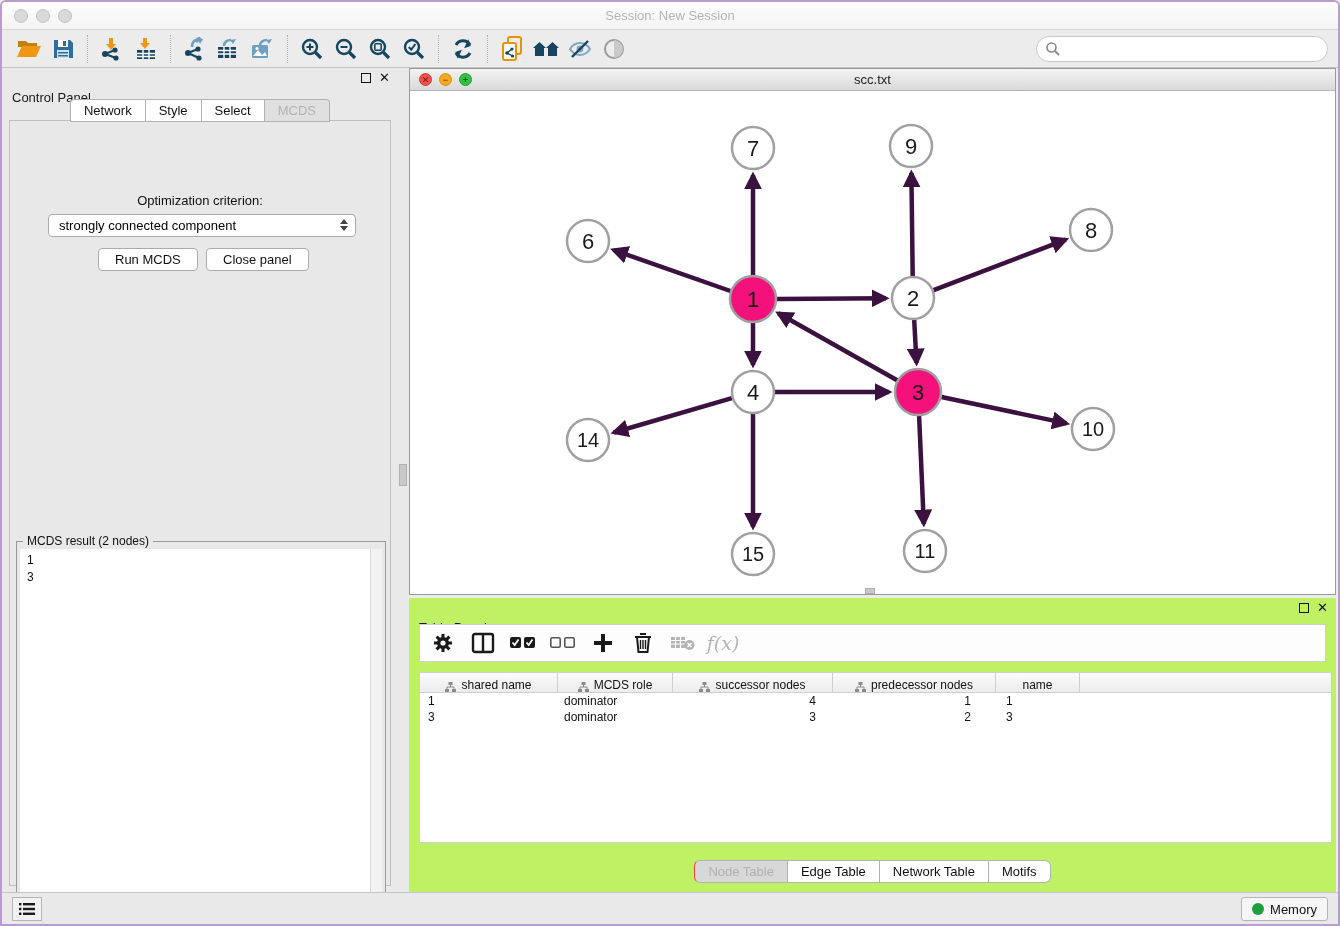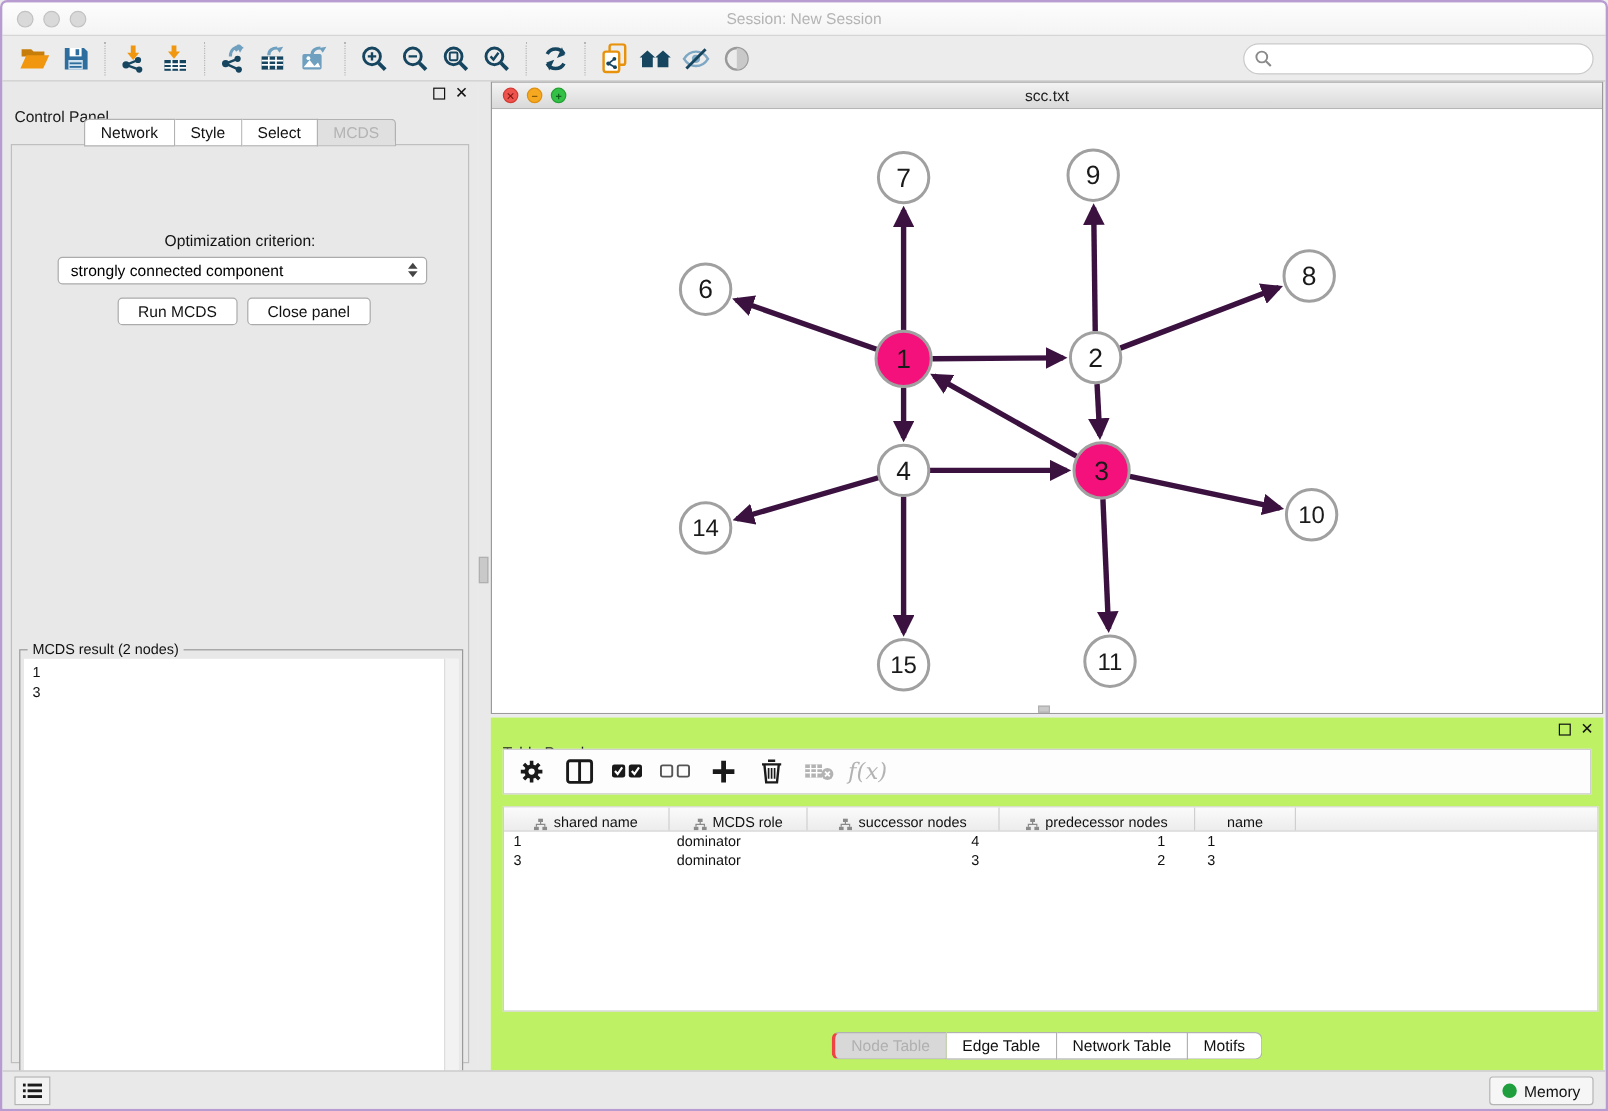--- a/index.html
+++ b/index.html
@@ -61,21 +61,21 @@
   .tp-ico { width:26px; height:26px; display:flex; align-items:center; justify-content:center; cursor:pointer; }
   .tp-ico.disabled { cursor:default; }
   .fx { font-family:"DejaVu Serif",serif; font-style:italic; font-size:19px; color:#b3b3b3; }
   .grid-table { position:absolute; left:10px; top:74px; width:913px; height:171px; background:#fff; border:1px solid #cfcfcf; }
   .gt-header { display:flex; height:20px; background:linear-gradient(#fbfbfb,#ececec); border-bottom:1px solid #cfcfcf; }
   .gt-th { position:relative; border-right:1px solid #cfcfcf; font-size:12px; color:#111; display:flex; align-items:flex-end; justify-content:center; gap:5px; overflow:hidden; }
   .gt-row { display:flex; height:16px; }
   .gt-td { font-size:12px; color:#111; padding-top:1px; overflow:hidden; }
   .tp-tabs { position:absolute; left:0; top:262px; width:100%; display:flex; justify-content:center; }
   .tp-tabs .tab { border-radius:0; }
-  .tp-tabs .tab:first-child { border-radius:6px 0 0 6px; border-left:3px solid #ef4444; }
+  .tp-tabs .tab:first-child { border-radius:6px 0 0 6px; border-left:1px solid #ef4444; }
   .tp-tabs .tab:last-child { border-radius:0 6px 6px 0; }
   .tp-tabs .tab.active { background:#d8d8d8; color:#b0b0b0; }
 
   
   .status-bar { position:absolute; left:0; top:890px; width:100%; height:34px; background:#e9e9e9; border-top:1px solid #c6c6c6; }
   .list-btn { position:absolute; left:10px; top:4px; width:30px; height:24px; background:#f2f2f2; border:1px solid #b5b5b5; display:flex; align-items:center; justify-content:center; cursor:pointer; }
   .memory-btn { position:absolute; right:10px; top:4px; height:24px; background:#f6f6f6; border:1px solid #b5b5b5; border-radius:3px; display:flex; align-items:center; gap:6px; padding:0 10px; font-size:13px; color:#111; cursor:pointer; }
   .mem-dot { width:12px; height:12px; border-radius:50%; background:#1f9e3e; }
 </style>
 </head>

